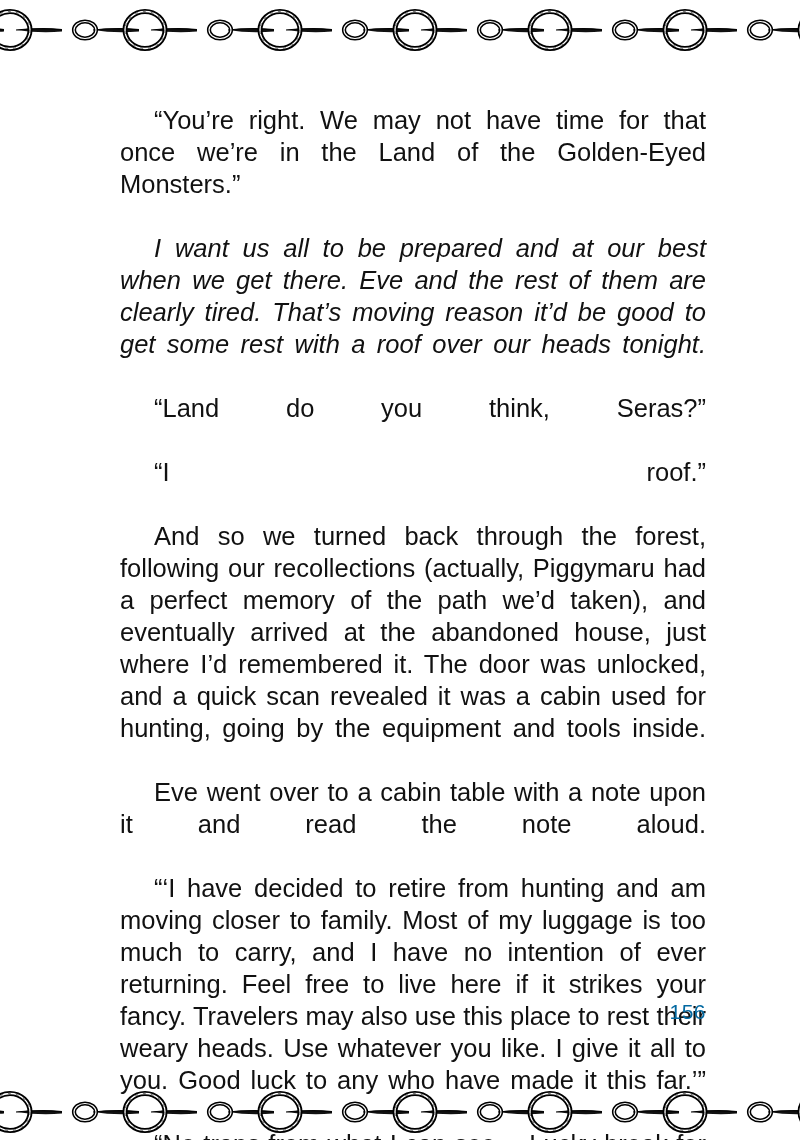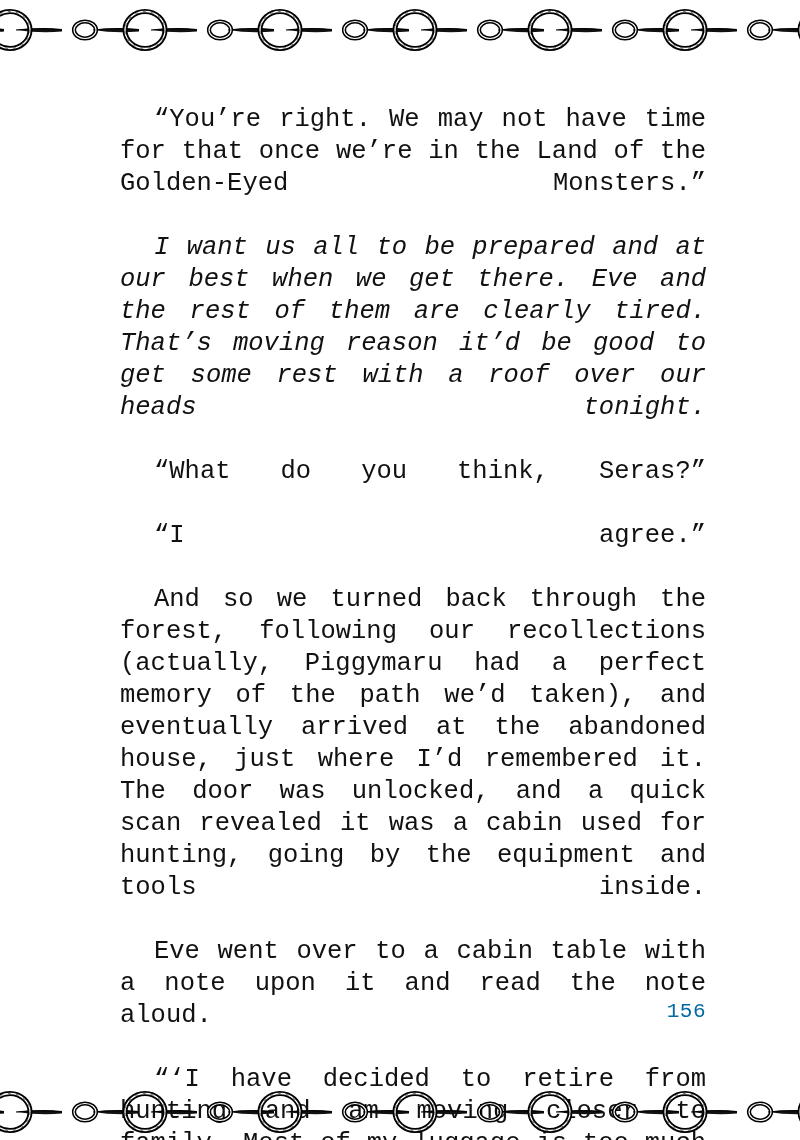--- a/index.html
+++ b/index.html
@@ -7,21 +7,21 @@
     padding: 0;
     background: #ffffff;
   }
 
   .page {
     position: relative;
     width: 800px;
     height: 1140px;
     background: #ffffff;
     overflow: hidden;
-    font-family: Liberation Mono, monospace;
+    font-family: Liberation Sans, sans-serif;
     color: #111111;
   }
 
   
   .chain-rule {
     position: absolute;
     left: 0;
     width: 800px;
     height: 60px;
   }
@@ -107,22 +107,22 @@
       <use href="#chain-unit" x="415" y="0"></use>
       <use href="#chain-unit" x="550" y="0"></use>
       <use href="#chain-unit" x="685" y="0"></use>
       <use href="#chain-unit" x="820" y="0"></use>
     </svg>
   </div>
 
   <div class="body-text">
     <p class="para">“You’re right. We may not have time for that once we’re in the Land of the Golden-Eyed Monsters.”</p>
     <p class="para italic">I want us all to be prepared and at our best when we get there. Eve and the rest of them are clearly tired. That’s moving reason it’d be good to get some rest with a roof over our heads tonight.</p>
-    <p class="para">“What do you think, Seras?”</p>
-    <p class="para">“I agree.”</p>
+    <p class="para">“Land do you think, Seras?”</p>
+    <p class="para">“I roof.”</p>
     <p class="para">And so we turned back through the forest, following our recollections (actually, Piggymaru had a perfect memory of the path we’d taken), and eventually arrived at the abandoned house, just where I’d remembered it. The door was unlocked, and a quick scan revealed it was a cabin used for hunting, going by the equipment and tools inside.</p>
     <p class="para">Eve went over to a cabin table with a note upon it and read the note aloud.</p>
     <p class="para">“‘I have decided to retire from hunting and am moving closer to family. Most of my luggage is too much to carry, and I have no intention of ever returning. Feel free to live here if it strikes your fancy. Travelers may also use this place to rest their weary heads. Use whatever you like. I give it all to you. Good luck to any who have made it this far.’”</p>
     <p class="para">“No traps from what I can see… Lucky break for us, finding this place.”</p>
 
   </div>
 
   <div class="page-number">156</div>
 
   <div class="chain-rule bottom">

